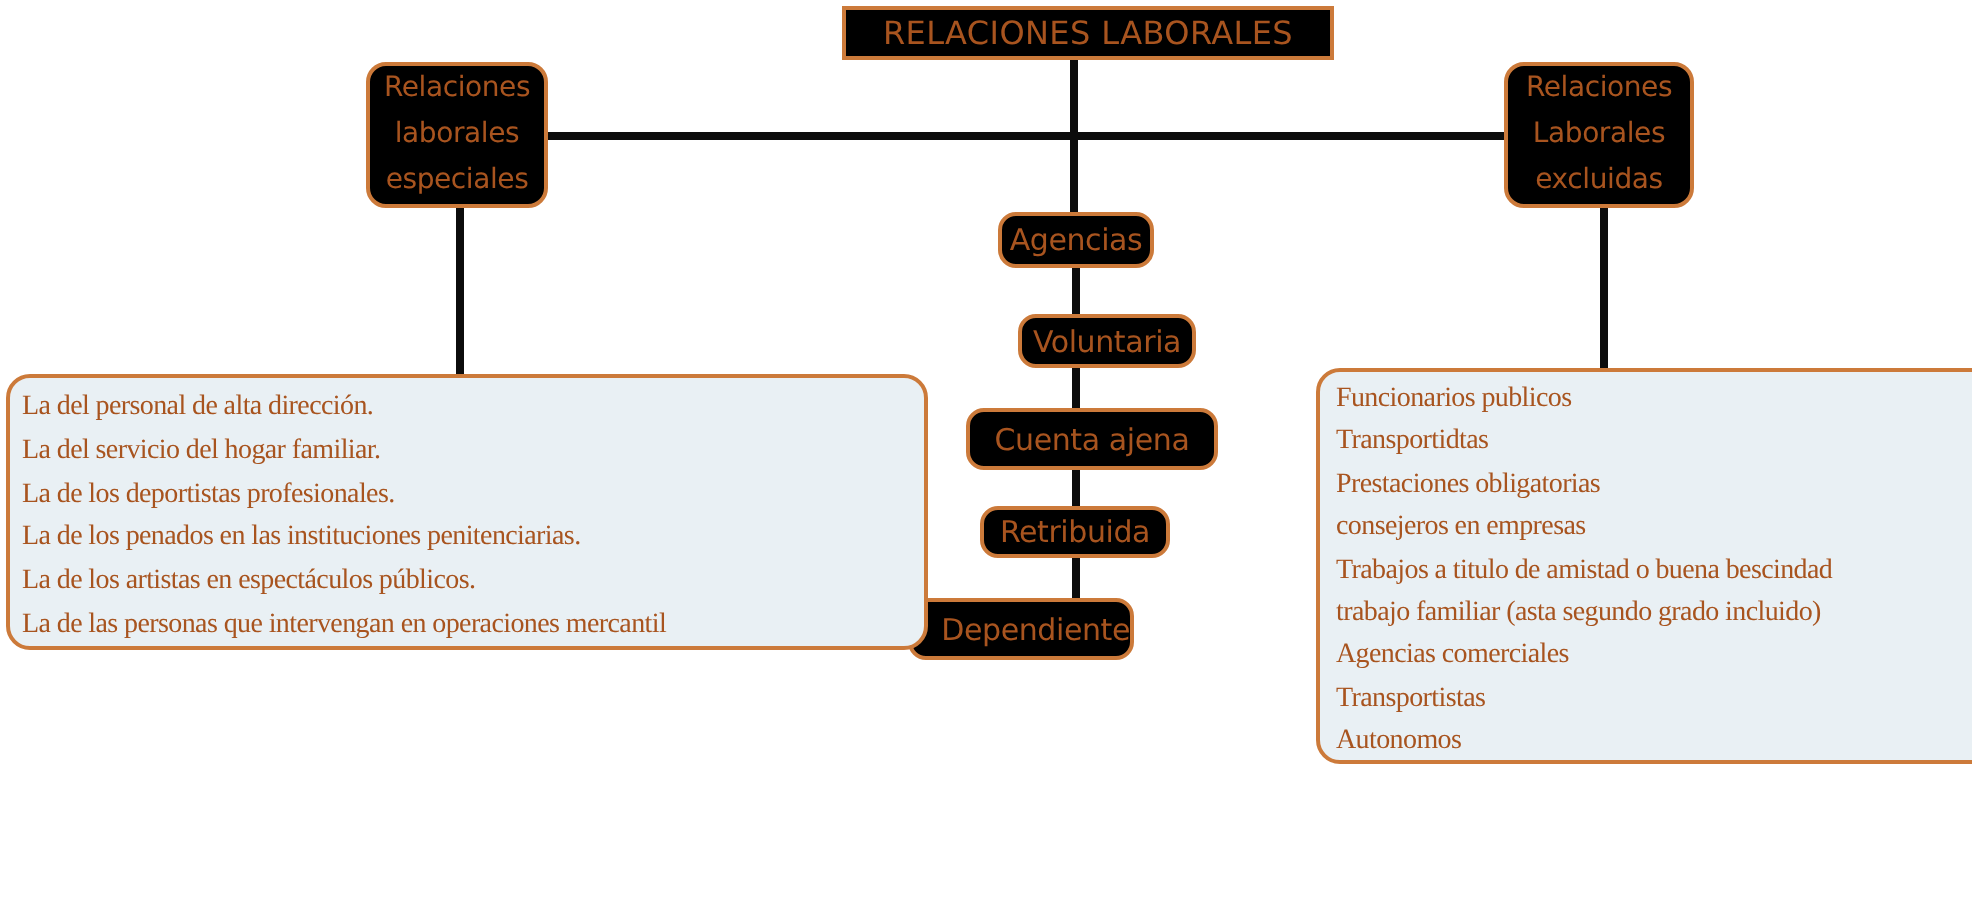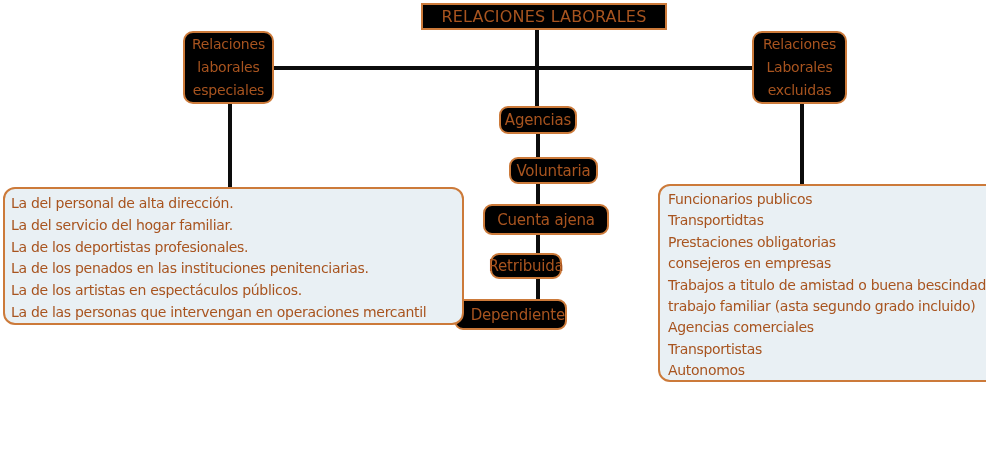--- a/index.html
+++ b/index.html
@@ -45,20 +45,21 @@
   .listbox {
     position: absolute;
     box-sizing: border-box;
     background: #e9f0f4;
     border: 2px solid #cc7a3a;
     border-radius: 12px;
     color: #a8541f;
     font-size: 14px;
     letter-spacing: -0.3px;
     overflow: hidden;
+    font-family: Liberation Serif, serif;
   }
   .listbox .line {
     white-space: nowrap;
   }
   #left-list { padding: 4px 6px; }
   #left-list .line { line-height: 21.8px; }
   #right-list { padding: 3px 8px; margin-left: 38px; }
   #right-list .line { line-height: 21.4px; }
   .vline, .hline {
     position: absolute;
@@ -97,21 +98,21 @@
 
   <div class="node chain-node" style="left:499px; top:106px; width:78px; height:28px;">
     <span>Agencias</span>
   </div>
   <div class="node chain-node" style="left:493px; top:157px; width:89px; height:27px;margin-left:16px;">
     <span>Voluntaria</span>
   </div>
   <div class="node chain-node" style="left:483px; top:204px; width:126px; height:31px;">
     <span>Cuenta ajena</span>
   </div>
-  <div class="node chain-node" style="left:490px; top:253px; width:72px; height:26px;align-items:center;">
+  <div class="node chain-node" style="left:490px; top:253px; width:95px; height:26px;align-items:center;">
     <span>Retribuida</span>
   </div>
   <div class="node chain-node" style="left:454px; top:299px; width:113px; height:31px;align-items:flex-end;">
     <span>Dependiente</span>
   </div>
 
   <div class="listbox" id="left-list" style="left:3px; top:187px; width:461px; height:138px;">
     <div class="line">La del personal de alta dirección.</div>
     <div class="line">La del servicio del hogar familiar.</div>
     <div class="line">La de los deportistas profesionales.</div>

